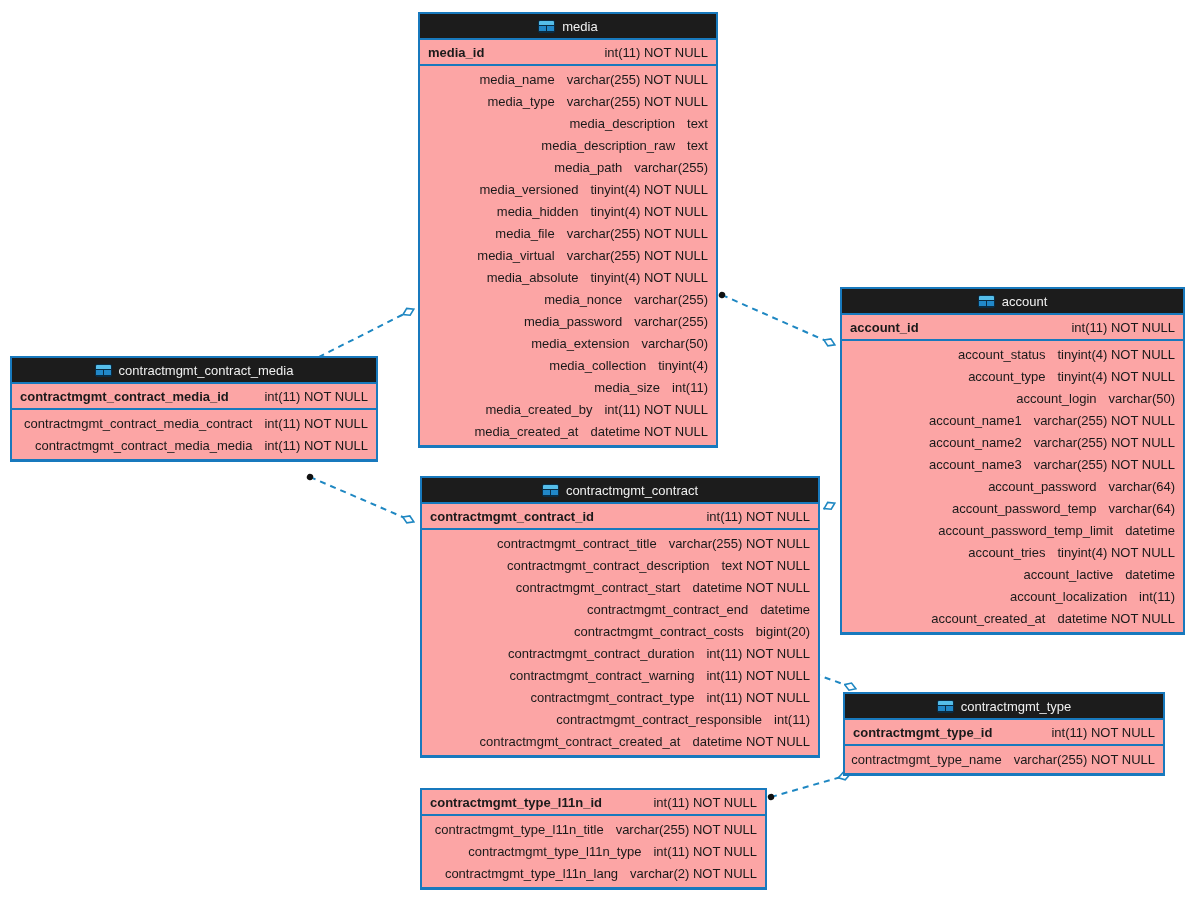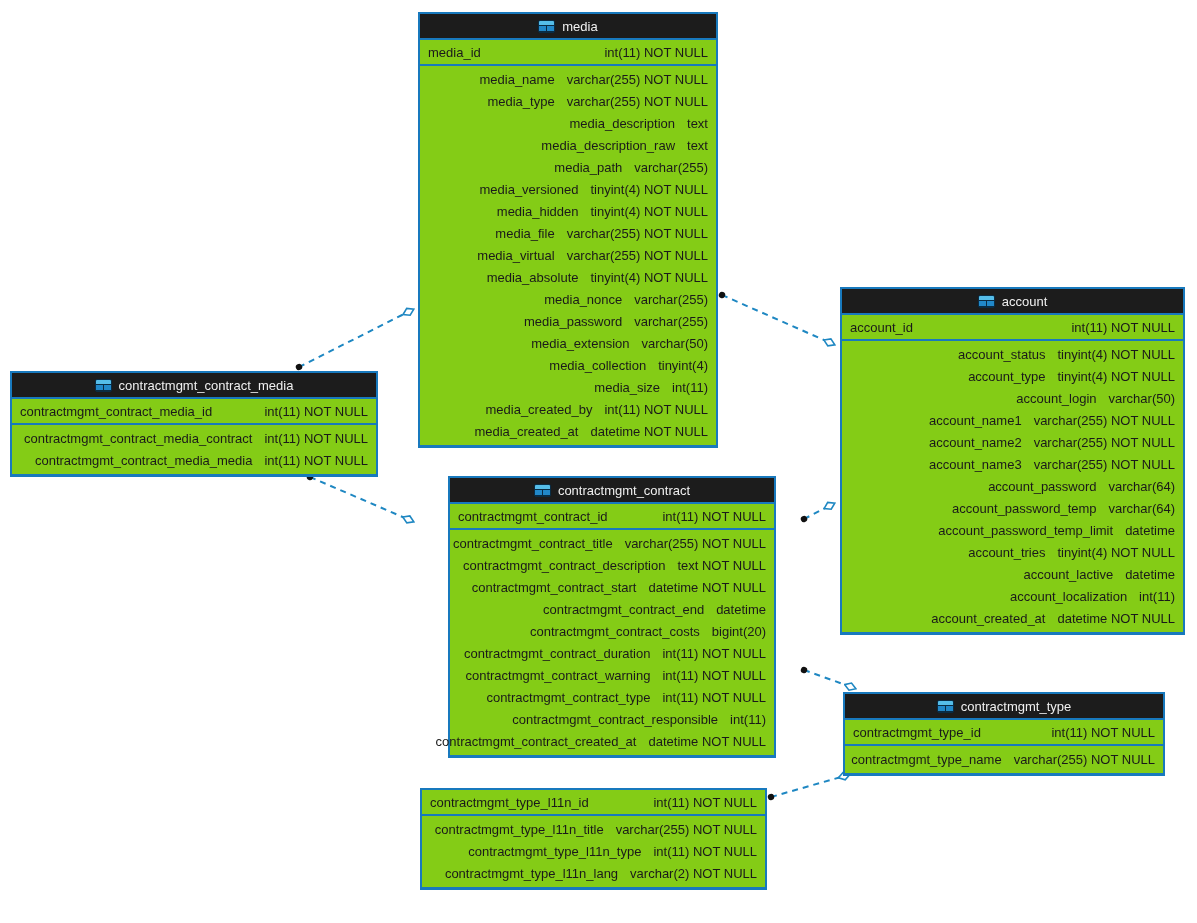--- a/index.html
+++ b/index.html
@@ -17,21 +17,21 @@
   }
   #wires {
     position: absolute;
     left: 0; top: 0;
     width: 1197px;
     height: 923px;
     pointer-events: none;
   }
   .entity {
     position: absolute;
-    background: #84cc16;
+    background: #fca5a5;
     border: 2px solid #1879bd;
     border-bottom-width: 3px;
     box-sizing: border-box;
     font-size: 13px;
     color: #1a1a1a;
   }
   .entity-header {
     background: #1c1c1c;
     color: #f0f0f0;
     height: 24px;
@@ -66,21 +66,21 @@
   .pk-row {
     display: flex;
     justify-content: space-between;
     align-items: center;
     gap: 12px;
     height: 24px;
     padding: 0 8px;
     border-bottom: 2px solid #1879bd;
     white-space: nowrap;
   }
-  .pk-row .fname { font-weight: normal; }
+  .pk-row .fname { font-weight: bold; }
   .fields { padding: 2px 0 3px 0; }
   .field-row {
     display: flex;
     justify-content: flex-end;
     align-items: center;
     gap: 12px;
     height: 22px;
     padding: 0 8px;
     white-space: nowrap;
   }
@@ -256,21 +256,21 @@
         <div class="field-row">
       <span class="fname">account_localization</span>
       <span class="ftype">int(11)</span>
     </div>
         <div class="field-row">
       <span class="fname">account_created_at</span>
       <span class="ftype">datetime NOT NULL</span>
     </div>
       </div>
     </div>
-    <div class="entity" style="left: 10px; top: 371px; width: 368px;">
+    <div class="entity" style="left: 10px; top: 356px; width: 368px;">
       <div class="entity-header">
         <span class="table-icon">
           <span class="band"></span>
           <span class="cell"></span>
           <span class="cell"></span>
         </span>
         <span class="title">contractmgmt_contract_media</span>
       </div>
       <div class="pk-row">
         <span class="fname">contractmgmt_contract_media_id</span>
@@ -280,21 +280,21 @@
         <div class="field-row">
       <span class="fname">contractmgmt_contract_media_contract</span>
       <span class="ftype">int(11) NOT NULL</span>
     </div>
         <div class="field-row">
       <span class="fname">contractmgmt_contract_media_media</span>
       <span class="ftype">int(11) NOT NULL</span>
     </div>
       </div>
     </div>
-    <div class="entity" style="left: 420px; top: 476px; width: 328px; margin-left: 28px;">
+    <div class="entity" style="left: 420px; top: 476px; width: 400px;">
       <div class="entity-header">
         <span class="table-icon">
           <span class="band"></span>
           <span class="cell"></span>
           <span class="cell"></span>
         </span>
         <span class="title">contractmgmt_contract</span>
       </div>
       <div class="pk-row">
         <span class="fname">contractmgmt_contract_id</span>

